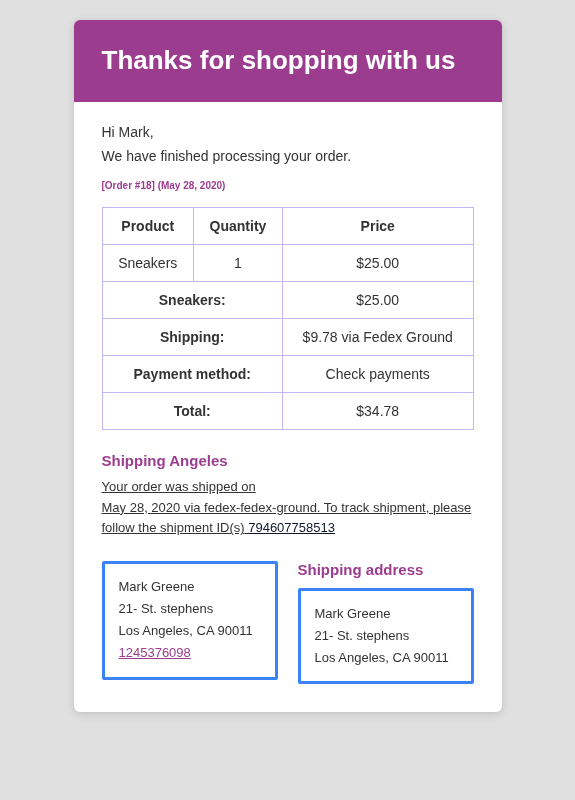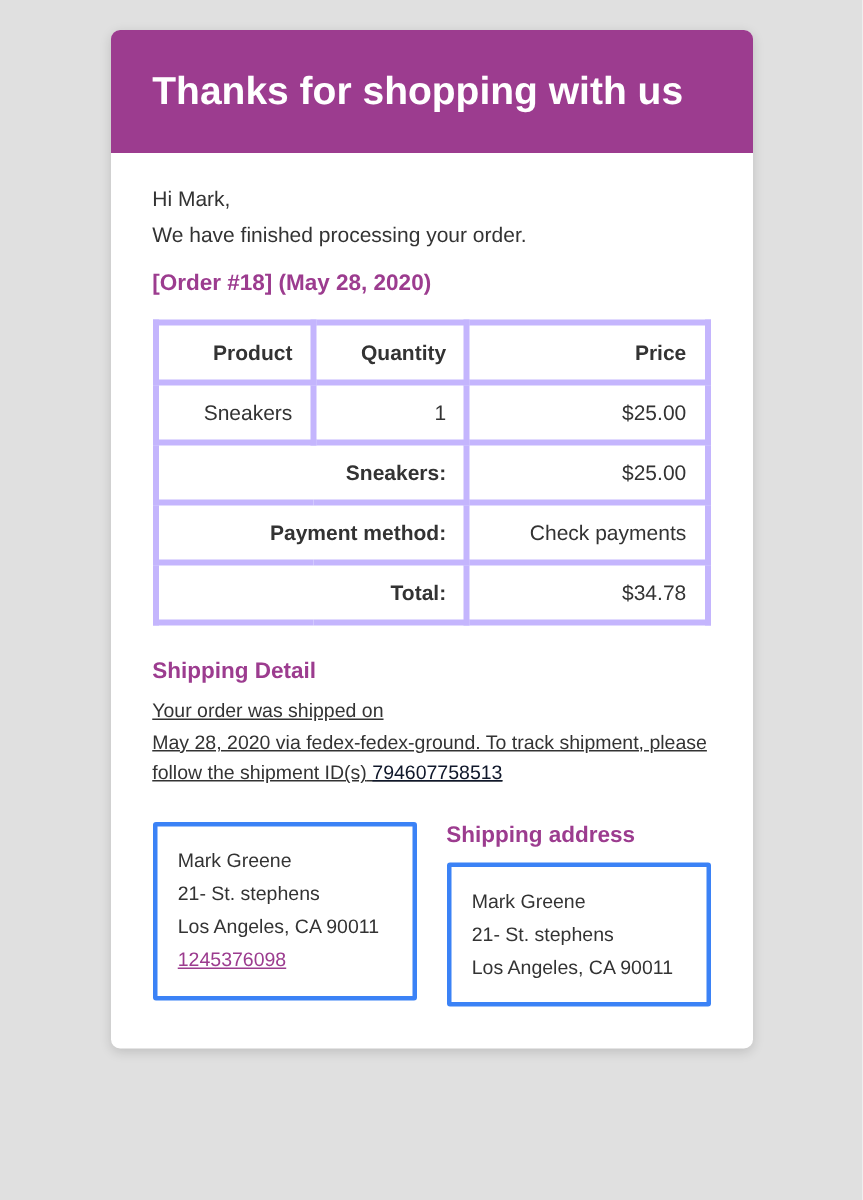--- a/index.html
+++ b/index.html
@@ -37,35 +37,35 @@
     .greeting {
       margin-bottom: 8px;
       font-size: 14px;
     }
     .processing-text {
       margin-bottom: 16px;
       font-size: 14px;
     }
     .order-title {
       color: #9c3c8f;
-      font-size: 15px;
+      font-size: 10px;
       font-weight: bold;
       margin-bottom: 16px;
     }
     .order-table {
       width: 100%;
       border-collapse: collapse;
       margin-bottom: 22px;
       border: 1px solid #ccc;
     }
     .order-table th,
     .order-table td {
-      border: 4px solid #c4b5fd;
+      border: 1px solid #c4b5fd;
       padding: 10px 12px;
-      text-align: right;
+      text-align: center;
       font-size: 14px;
     }
     .order-table th {
       font-weight: bold;
       background: #fff;
     }
     .order-table .label-cell {
       font-weight: bold;
     }
     .shipping-section {
@@ -141,32 +141,36 @@
           <td>Sneakers</td>
           <td>1</td>
           <td>$25.00</td>
         </tr>
 
         <tr>
           <td class="label-cell" colspan="2">Sneakers:</td>
           <td>$25.00</td>
         </tr>
         <tr>
+          <td class="label-cell" colspan="2">Shipping:</td>
+          <td>$9.78 via Fedex Ground</td>
+        </tr>
+        <tr>
           <td class="label-cell" colspan="2">Payment method:</td>
           <td>Check payments</td>
         </tr>
         <tr>
           <td class="label-cell" colspan="2">Total:</td>
           <td>$34.78</td>
         </tr>
       </tbody>
     </table>
 
     <div class="shipping-section">
-      <p class="section-title">Shipping Detail</p>
+      <p class="section-title">Shipping Angeles</p>
       <p class="shipping-text">
         <span>Your order was shipped on</span><br>
         <span>May 28, 2020 via fedex-fedex-ground. To track shipment, please follow the shipment ID(s)</span>
         <a class="tracking-link" href="#">794607758513</a>
       </p>
     </div>
 
     <div class="address-section">
 
       <div class="address-block">

